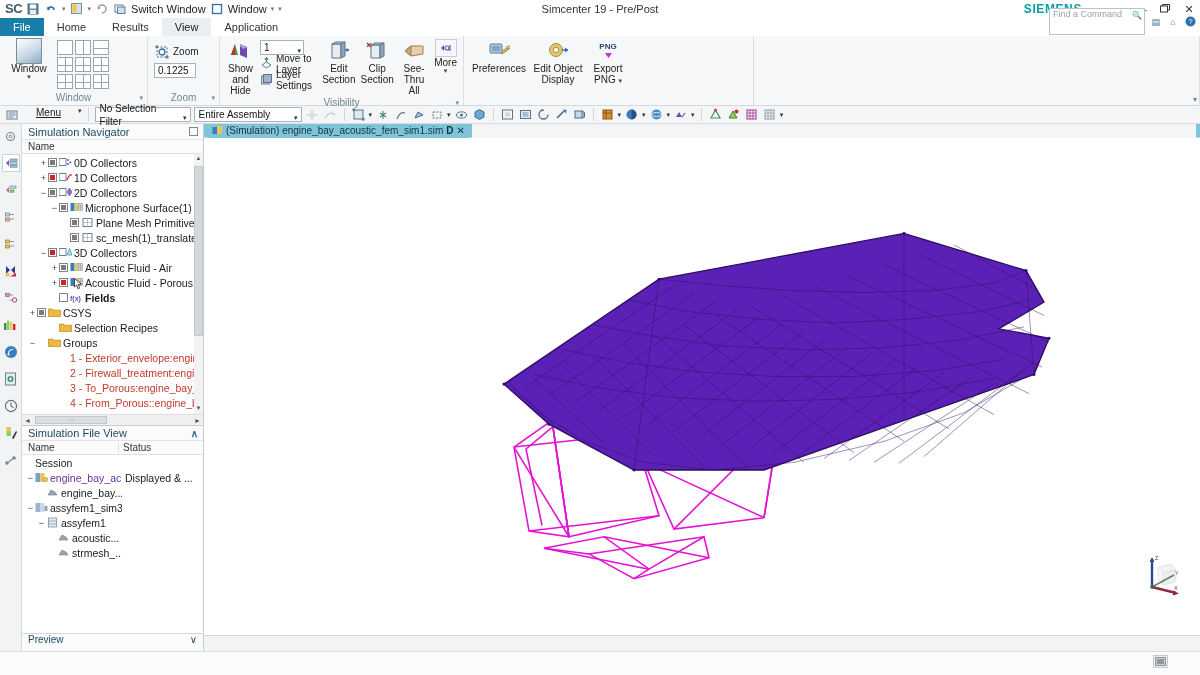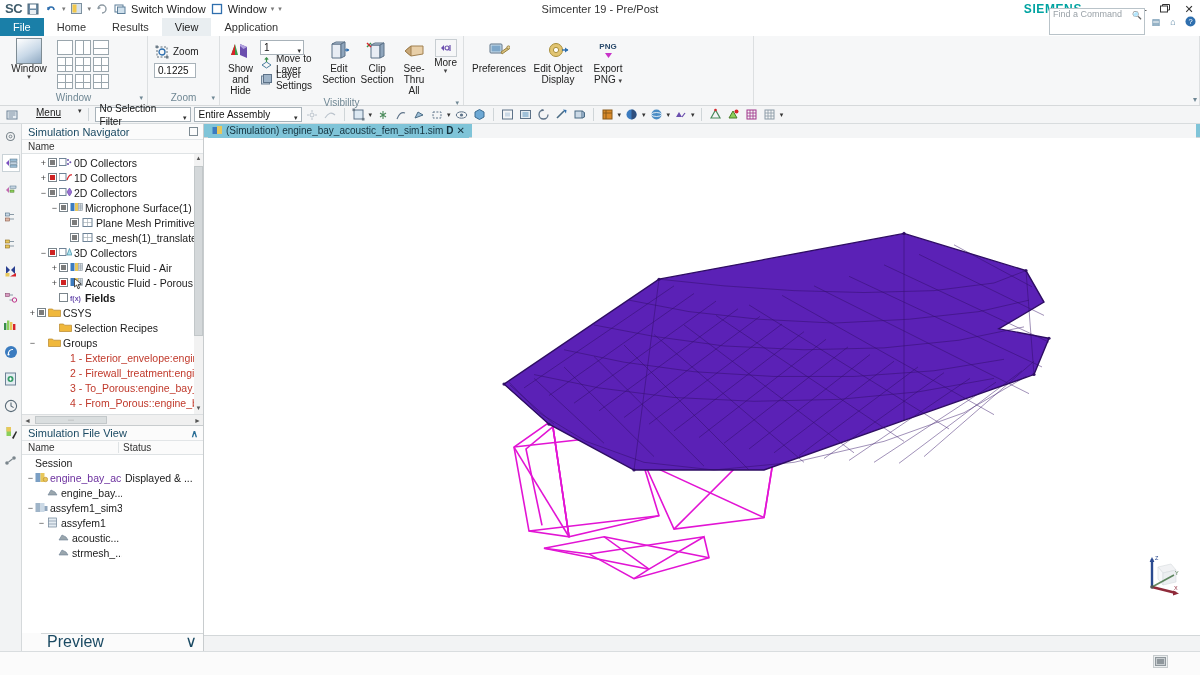--- a/index.html
+++ b/index.html
@@ -151,22 +151,22 @@
   .vscroll-thumb { position:absolute; right:0; width:9px; background:#d4d8da; border:1px solid #c2c7c9; }
   .vsa { position:absolute; right:0; width:9px; height:10px; font-size:6px; text-align:center; color:#555; line-height:9px; background:#f2f2f2; }
 
   .filetree { height:178px; background:#fff; overflow:hidden; position:relative; }
   .frow { height:15px; display:flex; align-items:center; font-size:10.5px; color:#1a1a1a; white-space:nowrap; }
   .frow .c1 { width:100px; display:flex; align-items:center; overflow:hidden; }
   .frow .c2 { flex:1; overflow:hidden; color:#1a1a1a; padding-left:3px; }
   .fname.purple { color:#6b2f9e; }
 
   .previewbar {
-    height:18px; border-top:1px solid #d3d7d9; display:flex; align-items:flex-end;
-    justify-content:space-between; padding:0 6px; font-size:16px; color:#1b4a63; background:#fbfbfb;margin-left:19px;
+    height:18px; border-top:1px solid #d3d7d9; display:flex; align-items:flex-start;
+    justify-content:space-between; padding:0 6px; font-size:10px; color:#1b4a63; background:#fbfbfb;
   }
 
   
   .viewcol { flex:1; display:flex; flex-direction:column; min-width:0; }
   .doctab {
     height:14px; background:#7fc4d8; display:flex; align-items:center; gap:3px; padding:0 4px;
     font-size:10px; color:#15333f; border-bottom:1px solid #cfd4d6;
   }
   .doctab .dt-wrap { background:#7fc4d8; display:flex; align-items:center; gap:3px; padding:0 4px; height:14px; }
   .doctab .dt-rest { flex:1; background:#f4f5f6; height:14px; }

